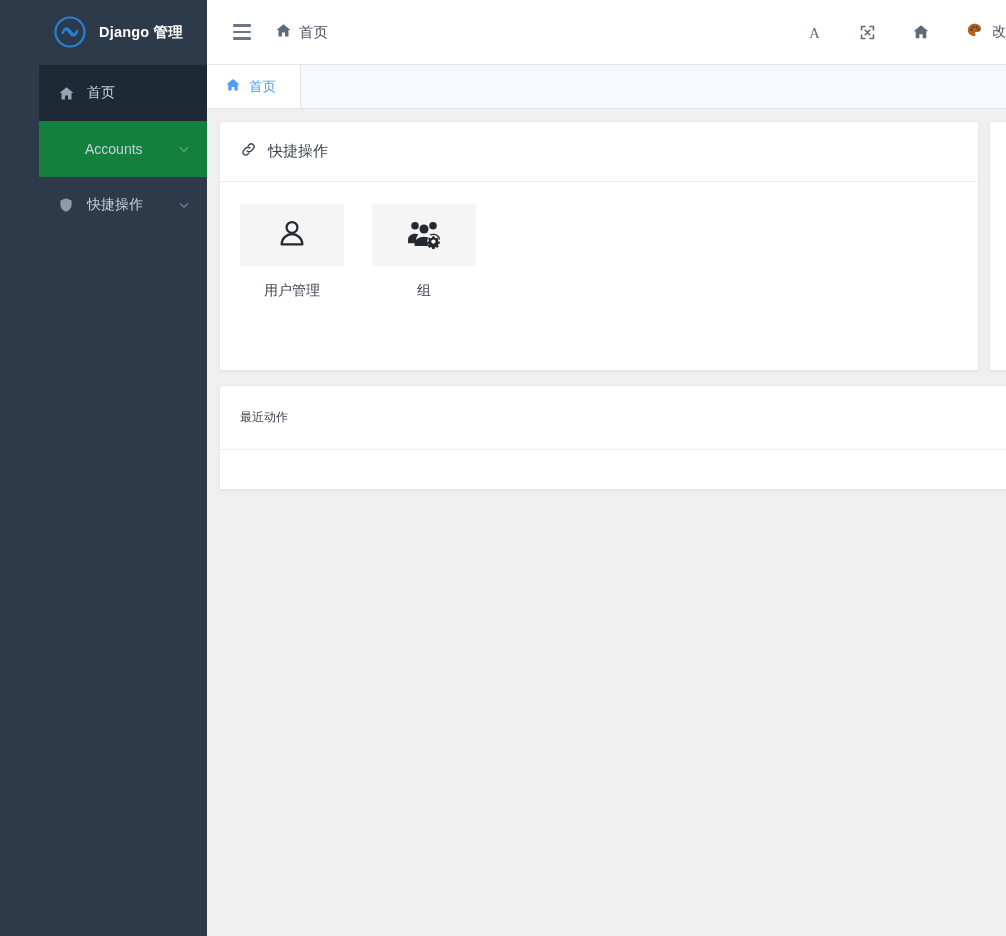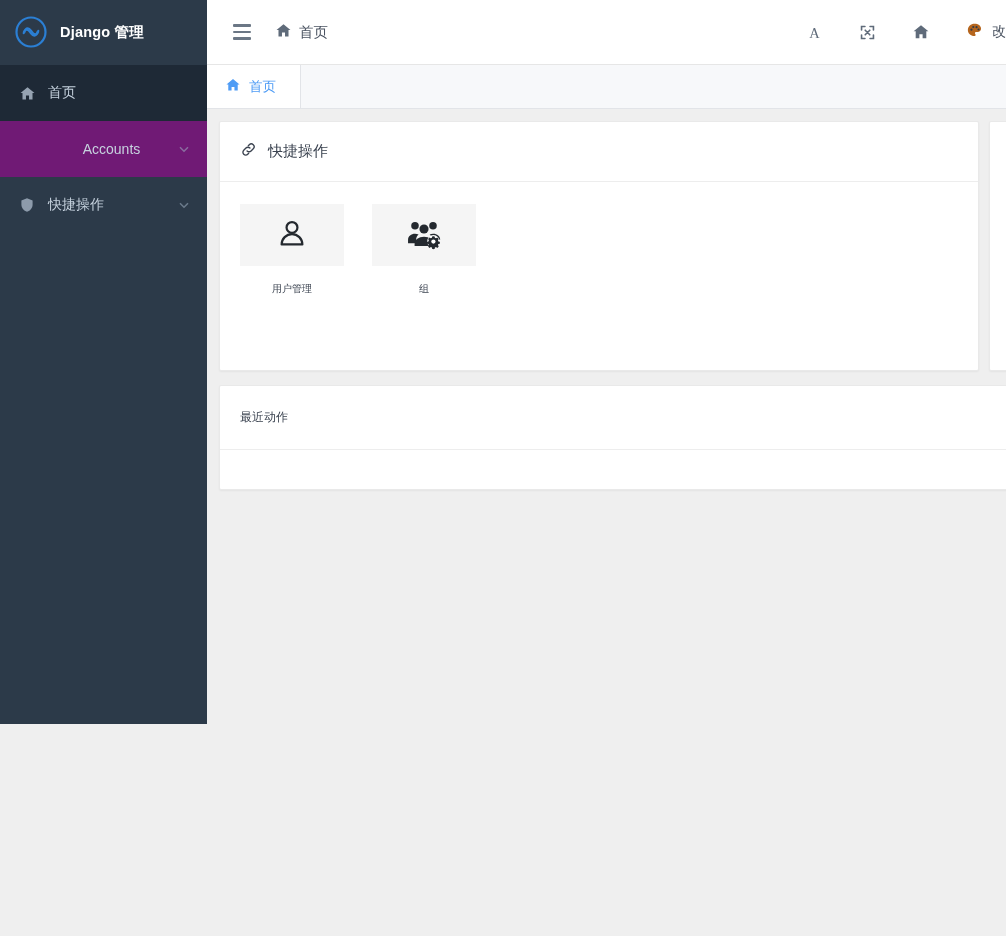--- a/index.html
+++ b/index.html
@@ -8,25 +8,26 @@
     overflow: hidden;
     font-family: "Liberation Sans", "DejaVu Sans", sans-serif;
     background: #efefef;
   }
   .app { display: flex; width: 1006px; height: 936px; }
 
   
   .sidebar {
     width: 207px;
     min-width: 207px;
-    height: 724px;
+    height: 936px;
     background: #2c3a49;
     color: #cfd8e3;
     display: flex;
     flex-direction: column;
+    padding-left: 39px;
   }
   .brand {
     height: 65px;
     background: #2c3a49;
     display: flex;
     align-items: center;
     gap: 12px;
     padding-left: 14px;
     border-bottom: 1px solid #35445400;
   }
@@ -43,21 +44,21 @@
     height: 56px;
     display: flex;
     align-items: center;
     padding: 0 16px 0 18px;
     font-size: 14px;
     color: #c6d2de;
     cursor: pointer;
     position: relative;
   }
   .nav-item.active { background: #1e2936; }
-  .nav-item.level1 { background: #701a75; padding-left: 46px; text-align: center; }
+  .nav-item.level1 { background: #15803d; padding-left: 46px; }
   .nav-item.level0alt { background: #2c3a49; }
   .nav-ico {
     width: 18px; height: 18px; flex: 0 0 18px;
     margin-right: 12px;
     display: inline-flex; align-items: center; justify-content: center;
   }
   .nav-label { flex: 1 1 auto; white-space: nowrap; }
   .nav-chev { width: 14px; height: 14px; opacity: .55; flex: 0 0 14px; }
 
   
@@ -151,21 +152,21 @@
 
   .tiles { display: flex; gap: 28px; }
   .tile { width: 104px; cursor: pointer; text-align: center; }
   .tile-box {
     width: 104px; height: 62px;
     background: #f5f5f5;
     display: flex; align-items: center; justify-content: center;
   }
   .tile-label {
     margin-top: 16px;
-    font-size: 10px;
+    font-size: 14px;
     color: #3b4350;
     text-align: center;
   }
 
   .card-recent {
     margin-top: 14px;
     width: 1082px;
     height: 105px;
     display: flex;
     flex-direction: column;

